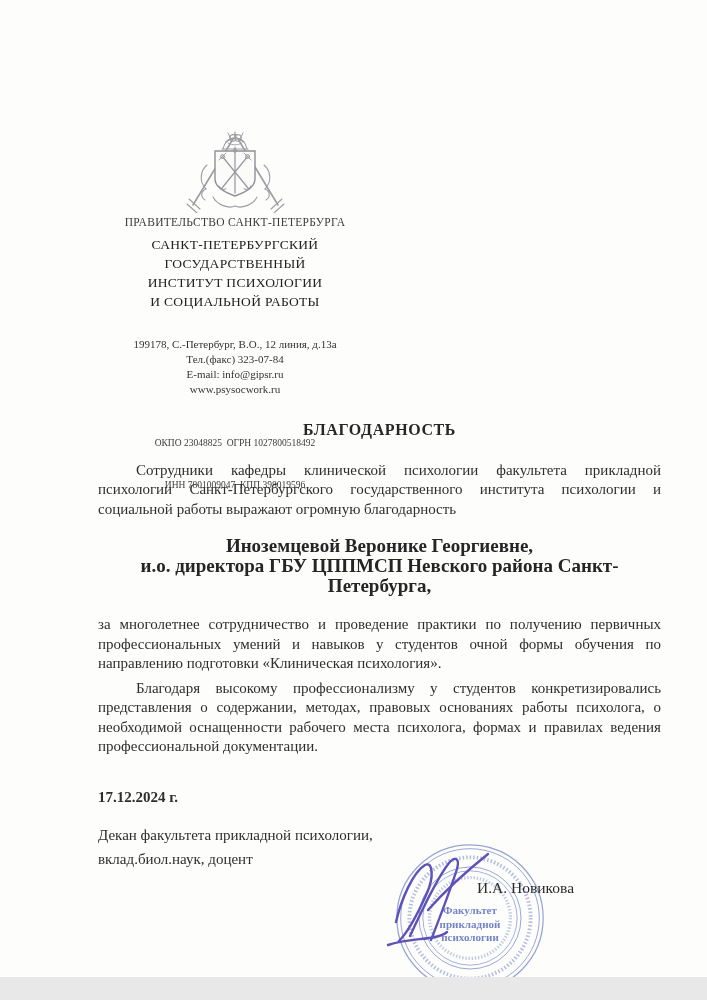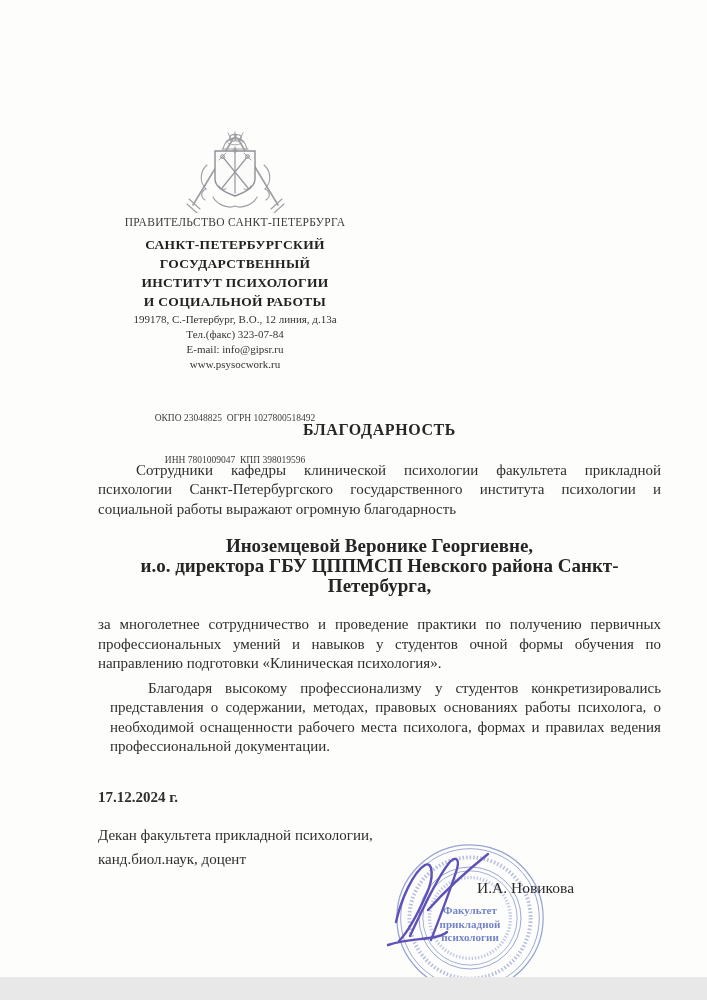--- a/index.html
+++ b/index.html
@@ -25,28 +25,28 @@
   .coat-wrap { width: 125px; height: 86px; margin: 0 auto 1px auto; }
   .gov-line {
     margin-top: 3px;
     font-size: 11.5px;
     letter-spacing: 0.3px;
     color: #3a3a3a;
     white-space: nowrap;
   }
   .inst-name {
     margin-top: 7px;
-    font-weight: bold;
+    font-weight: normal;
     font-size: 13.5px;
     line-height: 19px;
     letter-spacing: 0.3px;
     color: #222;
   }
   .contact-block {
-    margin-top: 1px;
+    margin-top: 26px;
     font-size: 11px;
     line-height: 15px;
     color: #333;
   }
   .u { }
   .registry-block {
     margin-top: 11px;
     font-size: 9.5px;
     line-height: 14px;
     color: #3c3c3c;
@@ -74,21 +74,21 @@
   .p1 { margin-top: 21px; }
   .recipient {
     margin-top: 17px;
     text-align: center;
     font-weight: bold;
     line-height: 20px;
     font-size: 19px;
     color: #252525;
   }
   .p2 { margin-top: 19px; }
-  .p3 { margin-top: 5px; margin-left: 12px; }
+  .p3 { margin-top: 5px; }
   .p4 { margin-top: 0; }
   .date-line { margin-top: 31px; text-align: left; font-weight: bold; }
   .dean-block { margin-top: 16px; line-height: 24px; text-align: left; }
 
   .signer-name {
     position: absolute;
     left: 477px; top: 879px;
     font-size: 15.5px;
     color: #2b2b2b;
     white-space: nowrap;
@@ -196,21 +196,21 @@
 
     <p class="para no-indent p2">за многолетнее сотрудничество и проведение практики по получению первичных профессиональных умений и навыков у студентов очной формы обучения по направлению подготовки «Клиническая психология».</p>
 
     <p class="para p3">Благодаря высокому профессионализму у студентов конкретизировались представления о содержании, методах, правовых основаниях работы психолога, о необходимой оснащенности рабочего места психолога, формах и правилах ведения профессиональной документации.</p>
 
 
     <div class="date-line">17.12.2024 г.</div>
 
     <div class="dean-block">
       <div>Декан факультета прикладной психологии,</div>
-      <div>канд.биол.наук, доцент</div>
+      <div>вклад.биол.наук, доцент</div>
     </div>
   </div>
 
   <div class="stamp">
     <svg viewBox="0 0 160 160" width="154" height="154" fill="none">
       <g stroke="#8494cb">
         <circle cx="80" cy="80" r="76" stroke-width="1.3"></circle>
         <circle cx="80" cy="80" r="72" stroke-width="1"></circle>
         <circle cx="80" cy="80" r="63" stroke-width="4" stroke-dasharray="1.6 2.1" opacity="0.7"></circle>
         <circle cx="80" cy="80" r="53" stroke-width="1"></circle>

